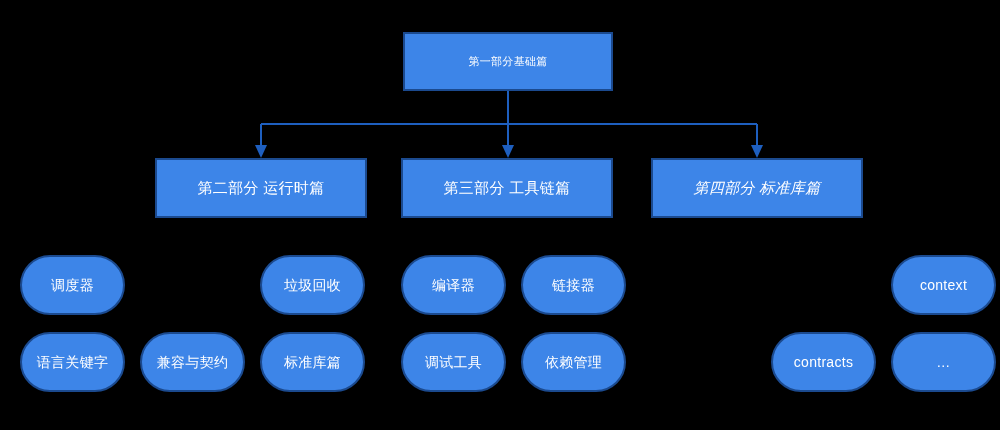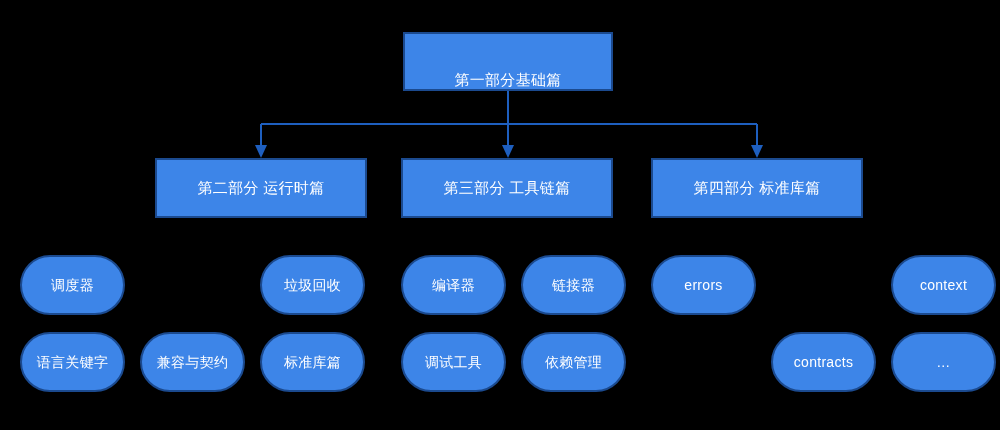--- a/index.html
+++ b/index.html
@@ -38,32 +38,31 @@
     color: #ffffff;
     text-align: center;
     line-height: 1.2;
     letter-spacing: 0.3px;
   }
   .node-root {
     left: 403px;
     top: 32px;
     width: 210px;
     height: 59px;
-    font-size: 15px;
-    align-items: flex-end;
+    font-size: 11px;
   }
   .node-section {
     top: 158px;
     width: 212px;
     height: 60px;
     font-size: 15px;
   }
   .sec-0 { left: 155px; }
   .sec-1 { left: 401px; }
-  .sec-2 { left: 651px; }
+  .sec-2 { left: 651px; font-style: italic; }
   .node-leaf {
     width: 105px;
     height: 60px;
     font-size: 14px;
     border-radius: 30px;
   }
   .row-a { top: 255px; }
   .row-b { top: 332px; }
 </style>
 </head>
@@ -106,23 +105,20 @@
   </div>
   <div class="node node-leaf row-a" style="left:260px">
     <span>垃圾回收</span>
   </div>
   <div class="node node-leaf row-a" style="left:401px">
     <span>编译器</span>
   </div>
   <div class="node node-leaf row-a" style="left:521px">
     <span>链接器</span>
   </div>
-  <div class="node node-leaf row-a" style="left:651px">
-    <span>errors</span>
-  </div>
   <div class="node node-leaf row-a" style="left:891px">
     <span>context</span>
   </div>
 
   <div class="node node-leaf row-b" style="left:20px">
     <span>语言关键字</span>
   </div>
   <div class="node node-leaf row-b" style="left:140px">
     <span>兼容与契约</span>
   </div>

